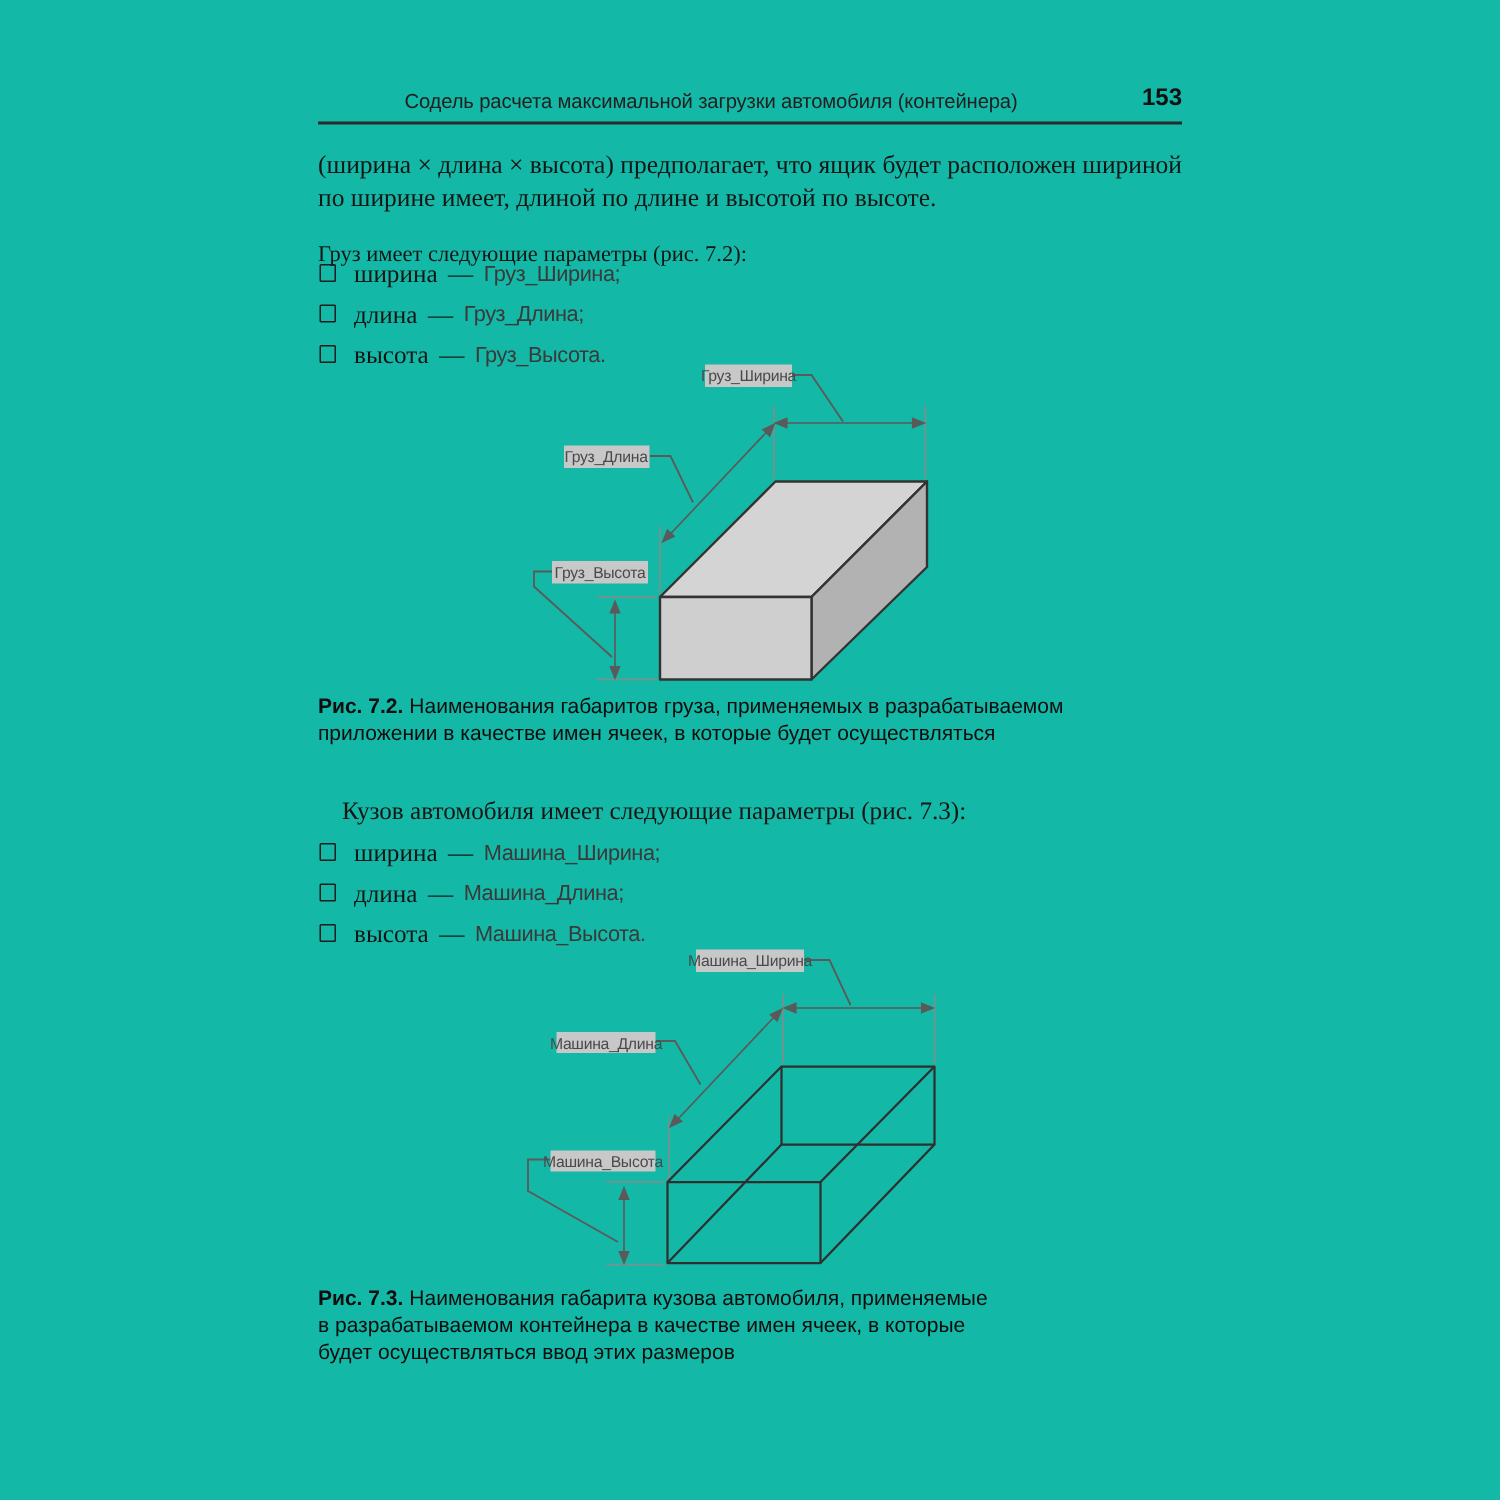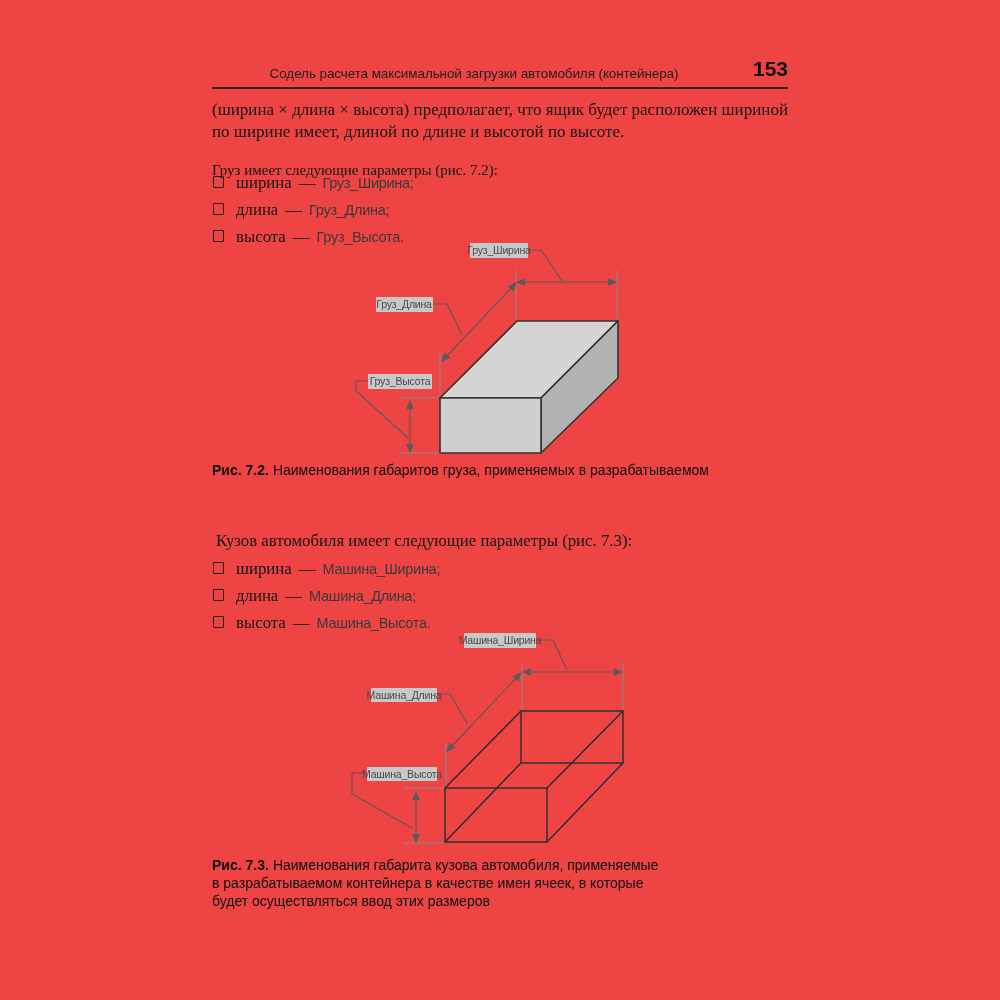--- a/index.html
+++ b/index.html
@@ -1,31 +1,31 @@
 <!DOCTYPE html>
 <html><head>
 <meta charset="utf-8">
 <style>
   html,body{margin:0;padding:0;background:#ffffff;}
-  .page{position:relative;width:1000px;height:1000px;background:#ef4444;overflow:hidden;
+  .page{position:relative;width:1000px;height:1000px;background:#14b8a6;overflow:hidden;
         font-family:"Liberation Serif", serif;color:#151515;}
 
   
   .hdr{position:absolute;left:212px;top:57px;width:576px;display:flex;align-items:flex-end;
        padding-bottom:6px;border-bottom:2px solid #2b2b2b;}
   .hdr-title{flex:1;text-align:center;font-family:"Liberation Sans",sans-serif;
              font-size:13.5px;color:#1f1f1f;letter-spacing:-0.1px;}
   .hdr-num{width:52px;text-align:right;font-family:"Liberation Sans",sans-serif;
-           font-weight:bold;font-size:21px;color:#111;}
+           font-weight:bold;font-size:16px;color:#111;}
 
   
   .para{position:absolute;left:212px;top:99px;width:576px;font-size:17px;line-height:22px;
         text-align:justify;}
   .intro1{position:absolute;left:212px;top:146px;width:576px;font-size:15px;margin-top:16px;}
-  .intro2{position:absolute;left:216px;top:531px;width:576px;font-size:16.8px;}
+  .intro2{position:absolute;left:228px;top:531px;width:576px;font-size:16.8px;}
 
   ul.params{position:absolute;left:212px;width:576px;list-style:none;margin:0;padding:0;}
   ul.l1{top:169px;} ul.l2{top:555px;}
   ul.params li{height:27px;display:flex;align-items:center;font-size:16.8px;}
   .sq{display:inline-block;width:9px;height:10px;border:1.7px solid #1c1c1c;
       border-radius:1px;margin:0 12px 2px 1px;flex:0 0 auto;}
   .term{color:#151515;}
   .dash{margin:0 7px;}
   .cellname{font-family:"Liberation Sans",sans-serif;font-size:14.5px;letter-spacing:-0.3px;
             color:#3a3a3a;padding-top:1px;}
@@ -118,20 +118,21 @@
         <rect x="376" y="297" width="57" height="15" fill="#c8c8c8"></rect>
         <text class="dimtext" x="404" y="308" text-anchor="middle">Груз_Длина</text>
         <rect x="368" y="374" width="64" height="15" fill="#c8c8c8"></rect>
         <text class="dimtext" x="400" y="385" text-anchor="middle">Груз_Высота</text>
       </g>
     </svg>
   </div>
 
   <div class="cap cap72">
     <div><b>Рис. 7.2.</b><span class="rest">Наименования габаритов груза, применяемых в разрабатываемом</span></div>
+    <div>приложении в качестве имен ячеек, в которые будет осуществляться</div>
   </div>
 
   <div class="intro2">Кузов автомобиля имеет следующие параметры (рис. 7.3):</div>
   <ul class="params l2">
     <li>
       <span class="sq"></span>
       <span class="term">ширина</span>
       <span class="dash">—</span>
       <span class="cellname">Машина_Ширина;</span>
     </li>

